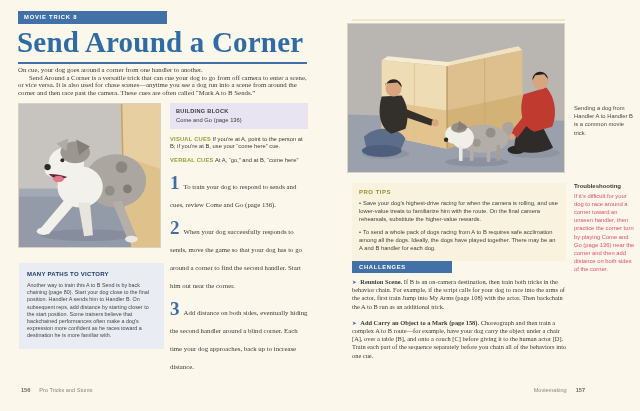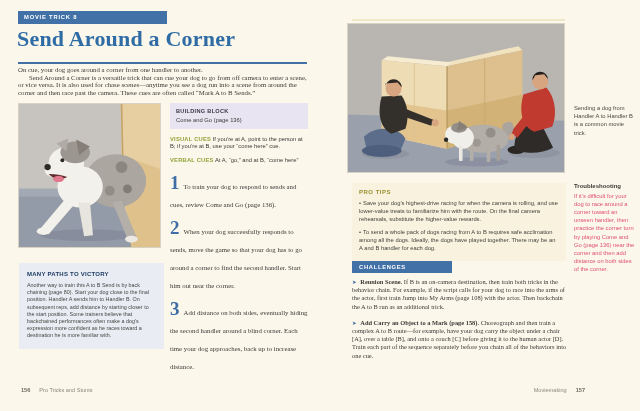--- a/index.html
+++ b/index.html
@@ -15,21 +15,21 @@
 
   
   .kicker {
     position:absolute; left:18px; top:11px; width:149px; height:13px;
     background:#4171a6; color:#fff; font-size:5.8px; font-weight:bold;
     letter-spacing:.8px; line-height:13px; padding-left:6px;
   }
   .title {
     position:absolute; left:17px; top:26px; width:300px;
     font-family:"Liberation Serif", serif; font-weight:bold;
-    font-size:22px; color:#2f6ca6; letter-spacing:.2px;
+    font-size:29px; color:#2f6ca6; letter-spacing:.2px;
   }
   .title-rule { position:absolute; left:18px; top:62px; width:289px; height:1.6px; background:#4171a6; }
 
   .intro { position:absolute; left:18px; top:66px; width:291px;
     font-family:"Liberation Serif", serif; font-size:6.8px; line-height:7.6px; color:#3c3b38; }
   .intro p + p { text-indent:11px; }
 
   .photo-left {
     position:absolute; left:18px; top:103px; width:143px; height:145px;
     border:0.5px solid #d8d2c2; overflow:hidden; background:#c7c3bf;

